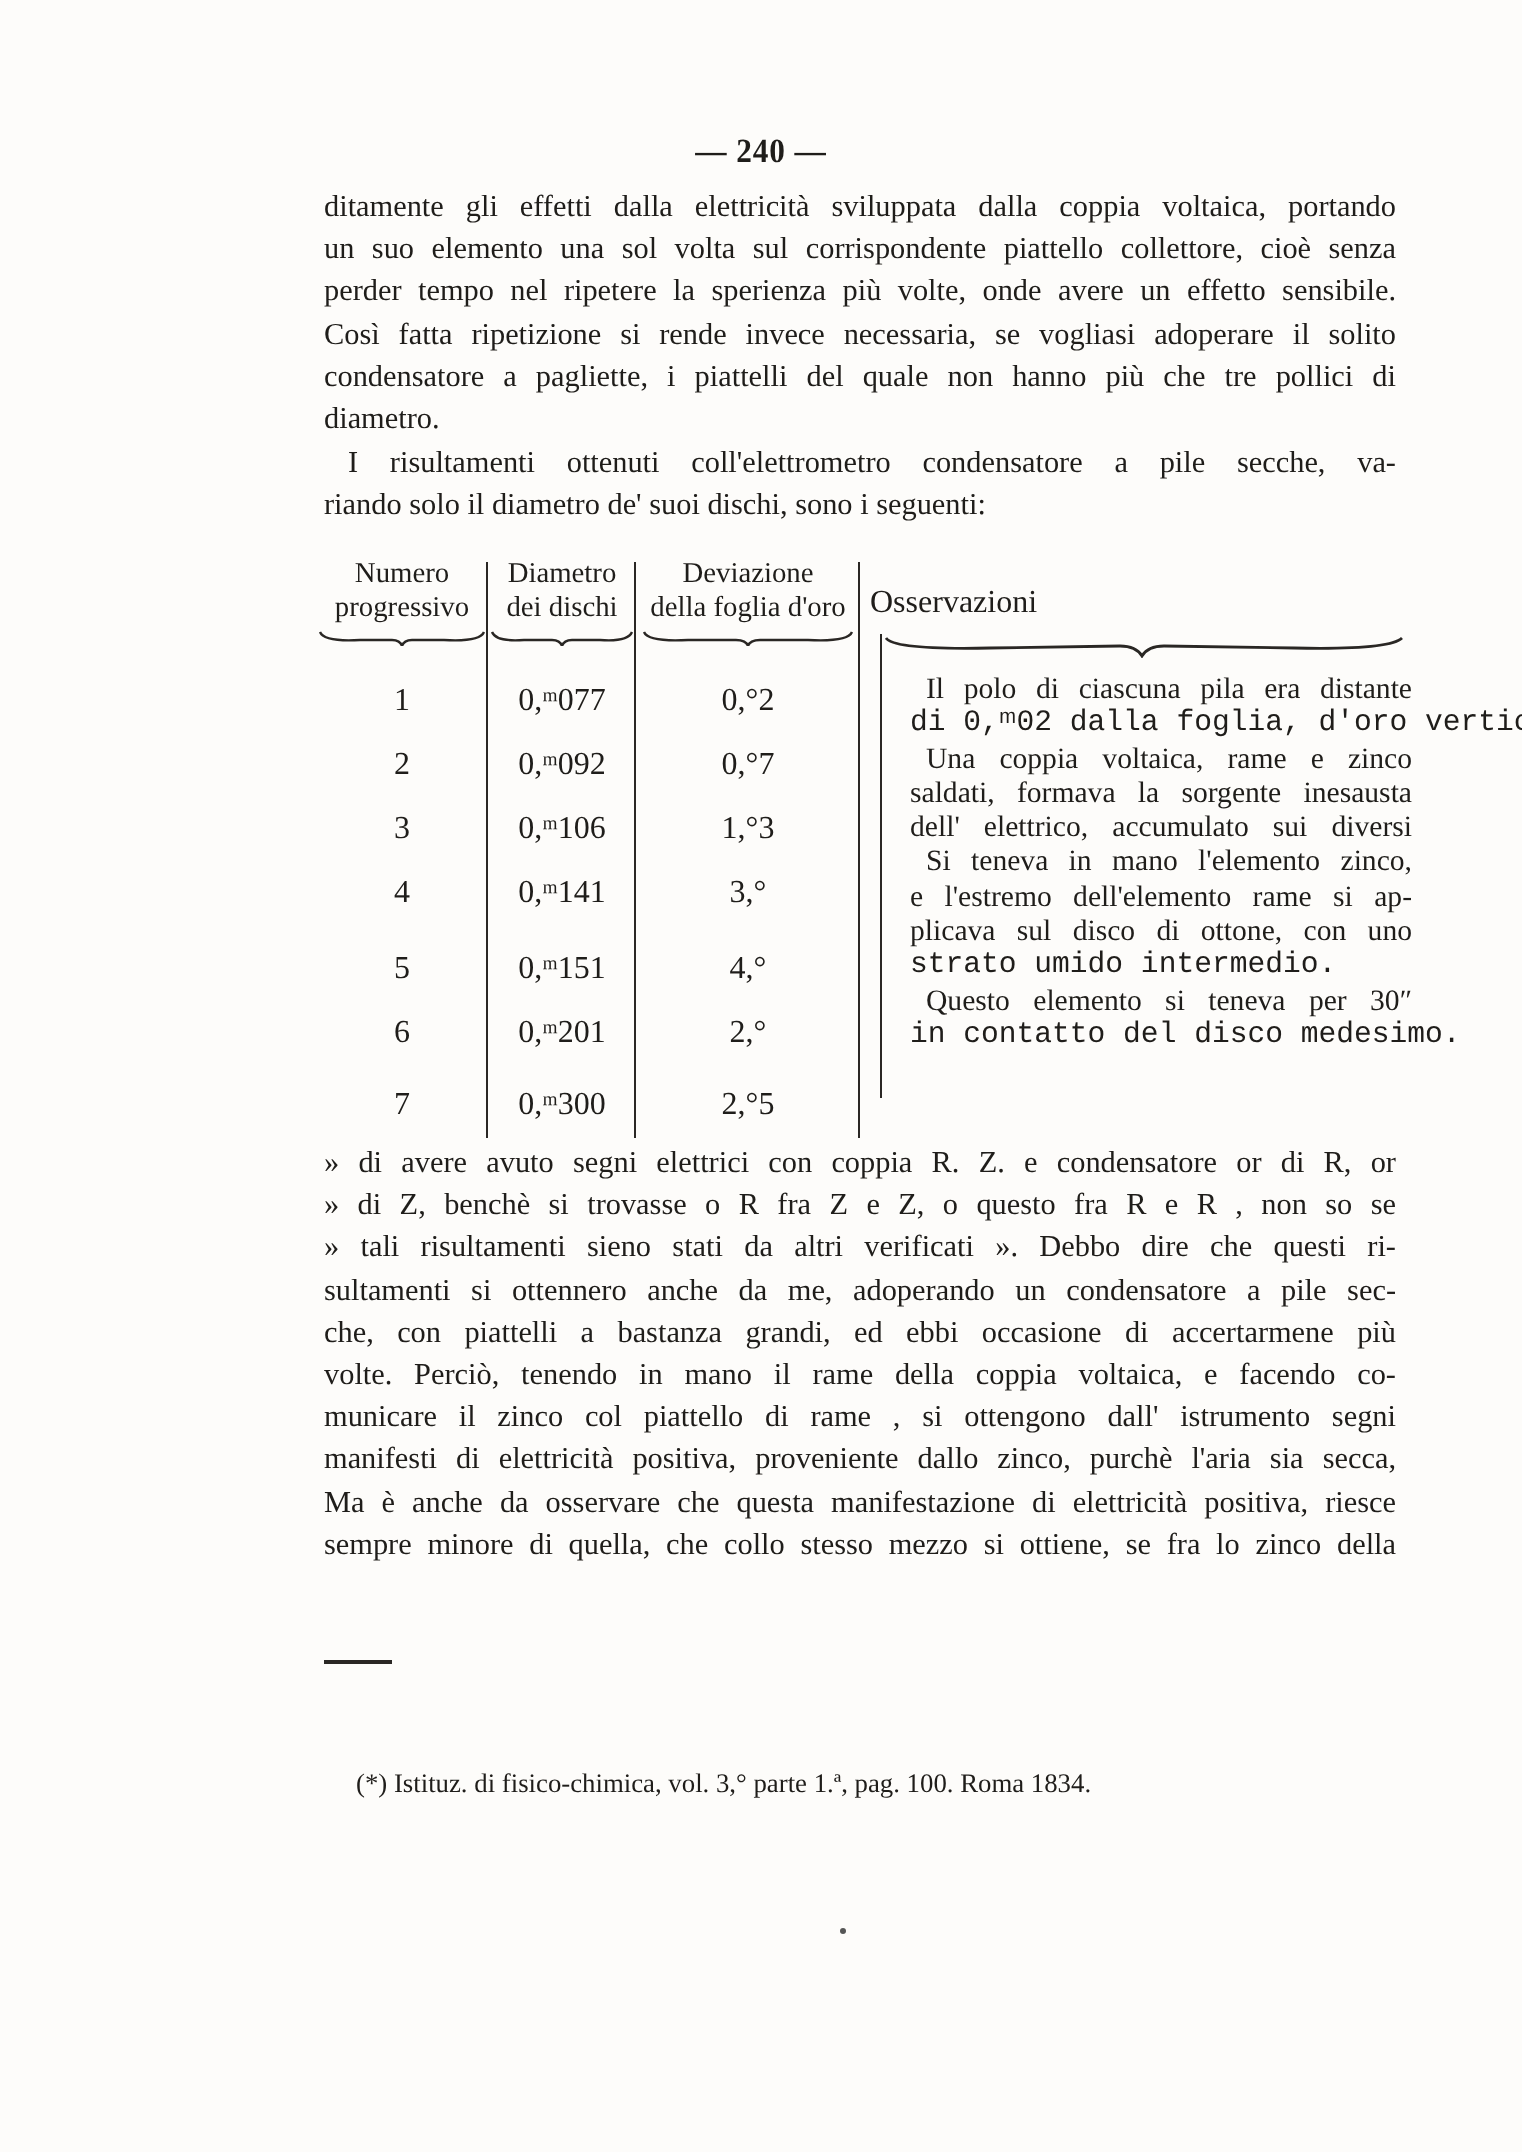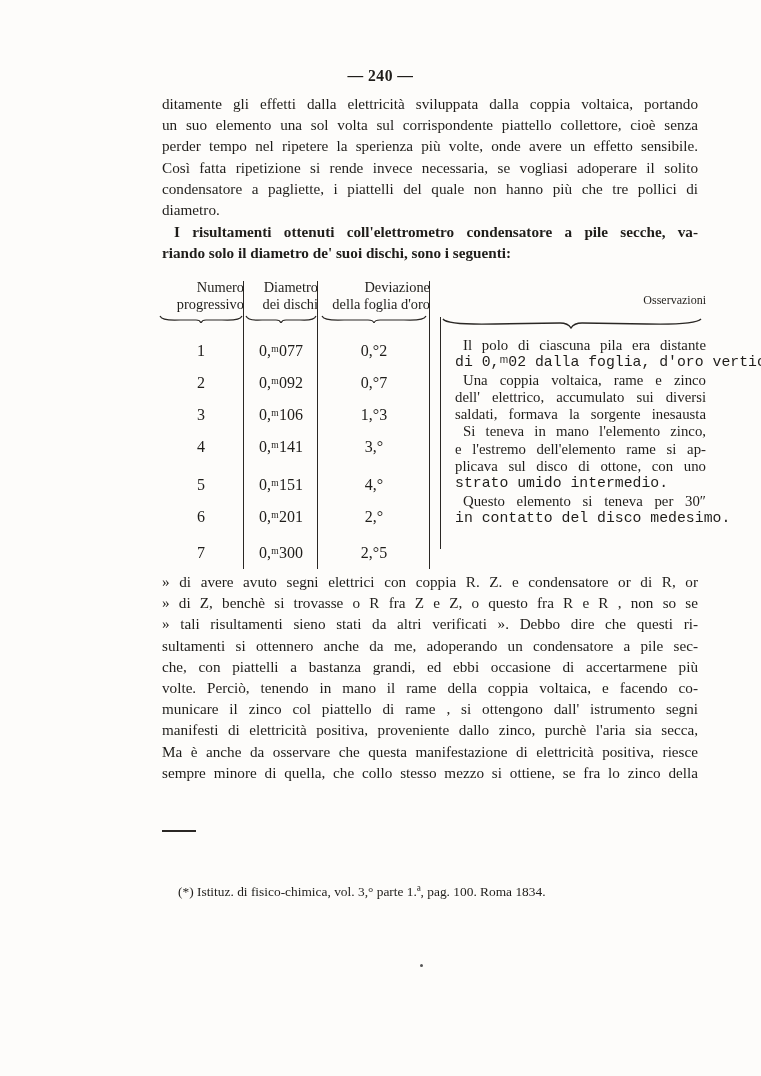--- a/index.html
+++ b/index.html
@@ -18,36 +18,36 @@
   }
   .text-block {
     position: absolute; left: 162px; width: 536px;
     font-size: 15.2px; line-height: 21.2px;
     text-align: justify; text-align-last: justify;
   }
   .text-block .line { display: block; white-space: nowrap; text-align: justify; text-align-last: justify; }
   .text-block .line.last { text-align-last: left; }
   .indent { padding-left: 12px; }
   #para1 { top: 93px; }
-  #para2 { top: 221px; font-weight: bold; }
+  #para2 { top: 221px; }
 
   
   .data-table { position: absolute; top: 279px; left: 158px; width: 548px; height: 290px; }
   .col { position: absolute; top: 0; height: 290px; }
-  .col-head { text-align: right; font-size: 14.4px; line-height: 17px; }
+  .col-head { text-align: center; font-size: 14.4px; line-height: 17px; }
   .col-head .brace {
     display: block; height: 8px; margin-top: 2px;
   }
   .vline { position: absolute; width: 1.2px; background: #2a2724; }
   .cell { position: absolute; left: 0; right: 0; text-align: center; font-size: 16px; }
   #c-num  { left: 0;   width: 86px; }
   #c-diam { left: 86px; width: 74px; }
   #c-dev  { left: 160px; width: 112px; }
   #c-obs  { left: 277px; width: 271px; }
-  .obs-head { position: absolute; top: 14px; left: 0; width: 271px; text-align: right; font-size: 12px; }
+  .obs-head { position: absolute; top: 14px; left: 0; width: 271px; text-align: left; font-size: 16px; }
   .obs-brace { position: absolute; top: 36px; left: 0; width: 271px; height: 14px; }
   .obs-text {
     position: absolute; top: 58px; left: 20px; width: 251px;
     font-size: 14.8px; line-height: 17.3px;
   }
   .obs-text .line { display: block; white-space: nowrap; text-align: justify; text-align-last: justify; }
   .obs-text .line.last { text-align-last: left; font-family: Liberation Mono, monospace; }
   .obs-text .ind { padding-left: 8px; }
 
   #para3 { top: 571px; }
@@ -137,22 +137,22 @@
 
   <div class="col" id="c-obs">
     <div class="obs-head">Osservazioni</div>
     <svg class="obs-brace" width="271" height="14" viewBox="0 0 271 14">
         <path d="M8 4 Q12 10 60 9 L125 8 Q133 8 136 13 Q139 8 147 8 L212 9 Q260 10 266 4" fill="none" stroke="#2a2724" stroke-width="1.4"></path>
       </svg>
     <div class="obs-text">
       <span class="line ind">Il polo di ciascuna pila era distante</span>
       <span class="line last">di 0,ᵐ02 dalla foglia, d'oro verticale.</span>
       <span class="line ind">Una coppia voltaica, rame e zinco</span>
+      <span class="line">saldati, formava la sorgente inesausta</span>
       <span class="line">dell' elettrico, accumulato sui diversi</span>
-      <span class="line">saldati, formava la sorgente inesausta</span>
       <span class="line ind">Si teneva in mano l'elemento zinco,</span>
       <span class="line">e l'estremo dell'elemento rame si ap-</span>
       <span class="line">plicava sul disco di ottone, con uno</span>
       <span class="line last">strato umido intermedio.</span>
       <span class="line ind">Questo elemento si teneva per 30″</span>
       <span class="line last">in contatto del disco medesimo.</span>
     </div>
   </div>
 </div>
 

